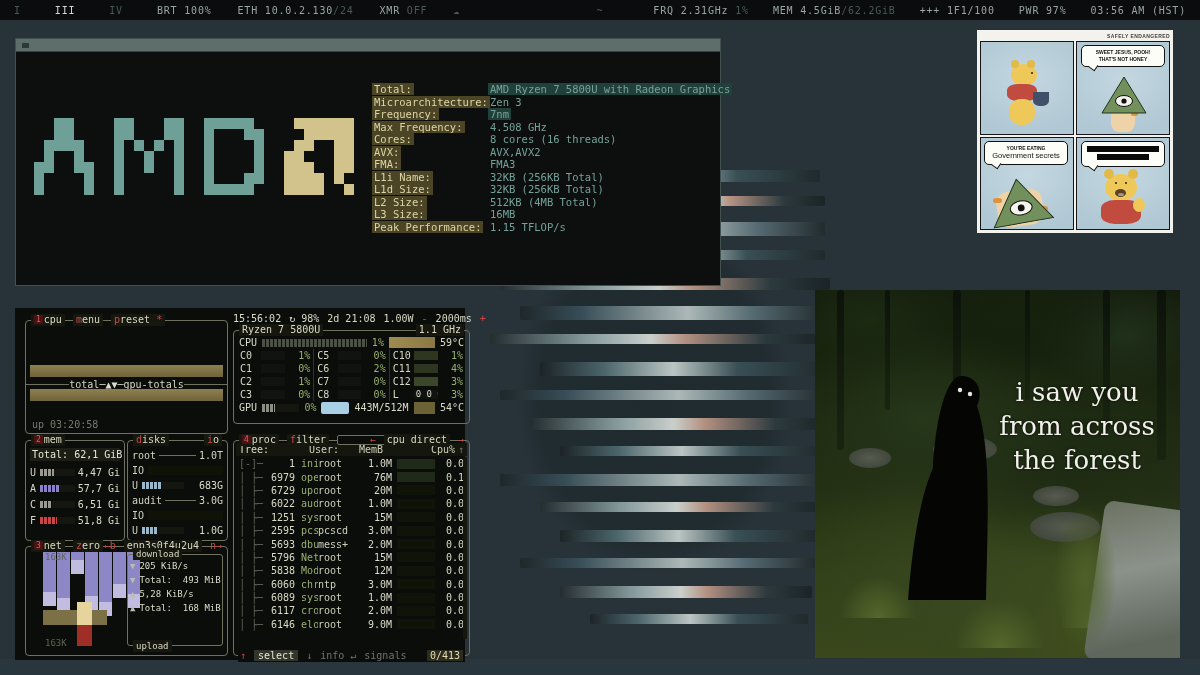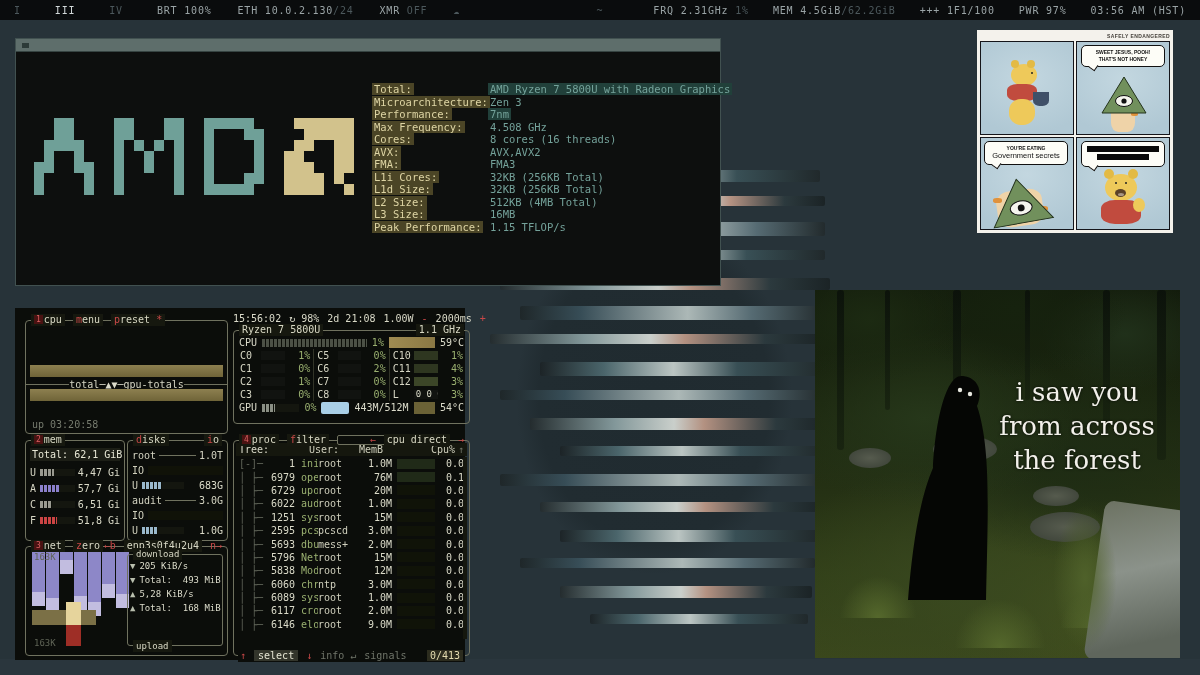--- a/index.html
+++ b/index.html
@@ -87,21 +87,21 @@
 
 .bx.diskbox{left:112px;top:132px;width:101px;height:101px;padding:7px 4px 2px}
 .dhead{display:flex;align-items:center;gap:3px;color:#d2d2c0;height:15px}
 .dline{flex:1;border-top:1px solid #70725f;height:0}
 .drow{display:flex;align-items:center;gap:4px;height:15px;color:#cfcfbc}
 .dgraph{flex:1;height:9px;background:#101208}
 .dval{margin-left:auto;color:#dadac8}
 
 
 .bx.netbox{left:10px;top:238px;width:203px;height:110px}
-.ngraph{position:absolute;left:6px;top:5px;width:102px;height:96px}
+.ngraph{position:absolute;left:17px;top:5px;width:102px;height:96px}
 .nbar{position:absolute;top:0}
 .tanband{position:absolute;left:0;top:58px;width:64px;height:15px;background:#7b7046}
 .lightblock{position:absolute;left:34px;top:50px;width:15px;height:23px;background:#e6d49c}
 .redblock{position:absolute;left:34px;top:73px;width:15px;height:21px;background:#9e2e26}
 .nsc{position:absolute;color:#5f6456;font-size:9px}
 .nstats{position:absolute;right:4px;top:7px;bottom:9px;width:96px;border:1px solid #70725f;border-radius:3px;padding:4px 2px 2px;font-size:9px}
 .nsrow{display:flex;gap:4px;height:14px;align-items:center;white-space:pre}
 .nsi{color:#b9bfae}
 .nst{color:#dcdccb}
 .nstats .ttl{top:-7px}
@@ -436,31 +436,31 @@
         <i class="px" style="background:#d2c28c"></i>
         <i class="px"></i>
         <i class="px"></i>
         <i class="px" style="background:#d2c28c"></i>
       </div>
     <div class="specs">
       <div class="spec"><span class="slabel">Total:</span><span class="sval hl">AMD Ryzen 7 5800U with Radeon Graphics</span></div>
 
       <div class="spec"><span class="slabel">Microarchitecture:</span><span class="sval ">Zen 3</span></div>
 
-      <div class="spec"><span class="slabel">Performance:</span><span class="sval hl">7nm</span></div>
+      <div class="spec"><span class="slabel">Frequency:</span><span class="sval hl">7nm</span></div>
 
       <div class="spec"><span class="slabel">Max Frequency:</span><span class="sval ">4.508 GHz</span></div>
 
       <div class="spec"><span class="slabel">Cores:</span><span class="sval ">8 cores (16 threads)</span></div>
 
       <div class="spec"><span class="slabel">AVX:</span><span class="sval ">AVX,AVX2</span></div>
 
       <div class="spec"><span class="slabel">FMA:</span><span class="sval ">FMA3</span></div>
 
-      <div class="spec"><span class="slabel">L1i Cores:</span><span class="sval ">32KB (256KB Total)</span></div>
+      <div class="spec"><span class="slabel">L1i Name:</span><span class="sval ">32KB (256KB Total)</span></div>
 
       <div class="spec"><span class="slabel">L1d Size:</span><span class="sval ">32KB (256KB Total)</span></div>
 
       <div class="spec"><span class="slabel">L2 Size:</span><span class="sval ">512KB (4MB Total)</span></div>
 
       <div class="spec"><span class="slabel">L3 Size:</span><span class="sval ">16MB</span></div>
 
       <div class="spec"><span class="slabel">Peak Performance:</span><span class="sval ">1.15 TFLOP/s</span></div>
     </div>
   </div>

